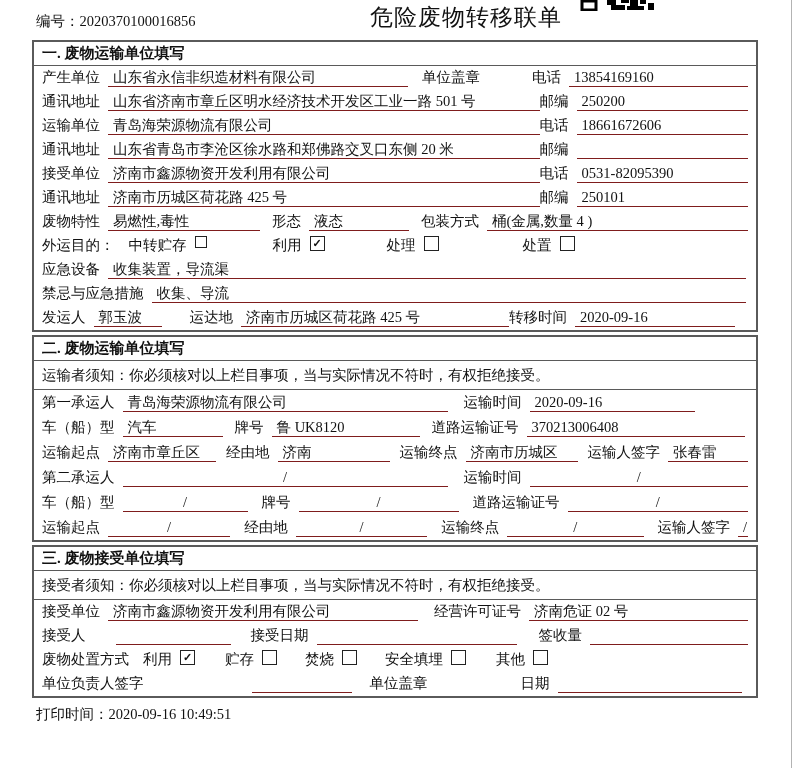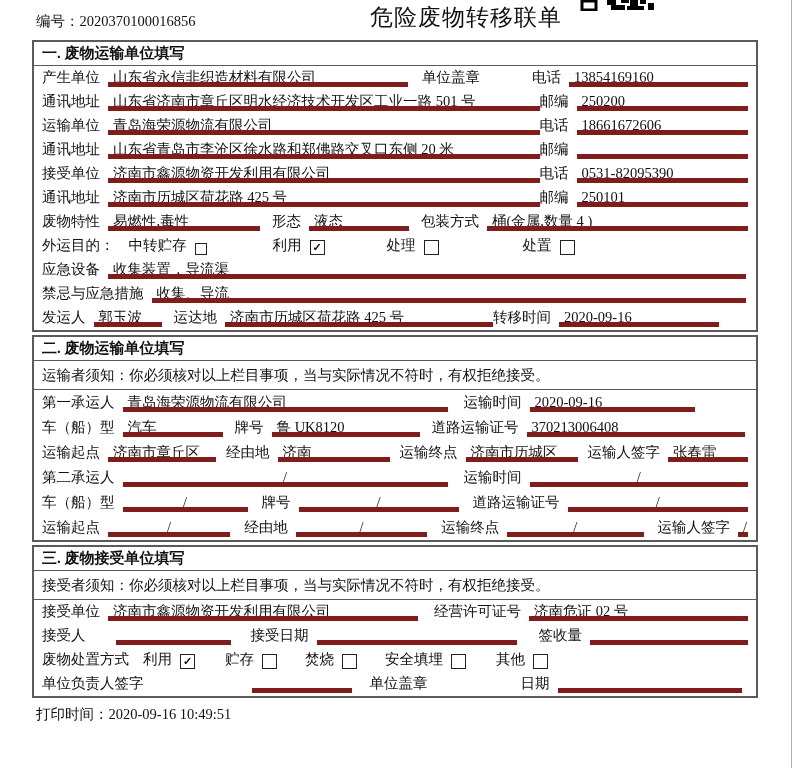--- a/index.html
+++ b/index.html
@@ -11,26 +11,26 @@
   .hdr{position:relative;height:40px;}
   .serial{position:absolute;left:36px;top:12px;white-space:nowrap;}
   .doc-title{position:absolute;left:330px;top:2px;font-size:23px;font-weight:normal;letter-spacing:1px;white-space:nowrap;margin-left:40px;}
   .qr{position:absolute;left:580px;top:0;}
   .sec{margin:0 0 3px 32px;width:726px;border:2px solid #5a5a5a;box-sizing:border-box;background:#fff;}
   .sec-title{font-weight:bold;font-size:15px;padding:2px 8px;height:19px;line-height:19px;border-bottom:1.6px solid #5a5a5a;}
   .notice{padding:5px 24px 4px 8px;border-bottom:1.6px solid #5a5a5a;}
   .row{display:flex;align-items:flex-end;height:24px;padding:0 8px 3px 8px;box-sizing:border-box;}
   .s2row{height:25px;}
   .lbl{line-height:19px;margin-right:8px;white-space:nowrap;}
-  .val{border-bottom:5px solid #7f1d1d;line-height:18px;height:19px;padding:0 5px;white-space:nowrap;overflow:hidden;box-sizing:border-box;}
+  .val{border-bottom:1px solid #7f1d1d;line-height:18px;height:19px;padding:0 5px;white-space:nowrap;overflow:hidden;box-sizing:border-box;}
   .fx{flex:1;}
   .c{text-align:center;}
   .rg{margin-left:auto;display:flex;align-items:flex-end;width:216px;}
   .rg .val{flex:1;}
-  .cbi{display:flex;align-items:flex-end;line-height:19px;white-space:nowrap;}
+  .cbi{display:flex;align-items:flex-start;line-height:19px;white-space:nowrap;}
   .cbx{display:inline-block;width:13px;height:13px;border:1.6px solid #222;margin-left:8px;font-size:11px;line-height:12px;text-align:center;font-weight:bold;color:#111;}
   .print{margin:7px 0 0 36px;white-space:nowrap;}
   .edge{position:absolute;left:791px;top:0;width:1px;height:768px;background:#b3b3b3;}
 </style>
 </head>
 <body>
 
 <div class="hdr">
   <div class="serial">
     <span>编号：</span><span>2020370100016856</span>
@@ -143,21 +143,21 @@
   </div>
 
   <div class="row">
     <span class="lbl">禁忌与应急措施</span>
     <span class="val fx" style="margin-right:2px">收集、导流</span>
   </div>
 
   <div class="row">
     <span class="lbl">发运人</span>
     <span class="val" style="width:68px">郭玉波</span>
-    <span class="lbl" style="margin-left:12px">运达地</span>
+    <span class="lbl" style="margin-left:28px">运达地</span>
     <span class="val" style="width:268px">济南市历城区荷花路 425 号</span>
     <span class="lbl" style="margin-left:0">转移时间</span>
     <span class="val" style="width:160px">2020-09-16</span>
   </div>
 </div>
 
 <div class="sec">
   <div class="sec-title">二. 废物运输单位填写</div>
   <div class="notice">运输者须知：你必须核对以上栏目事项，当与实际情况不符时，有权拒绝接受。</div>
 

